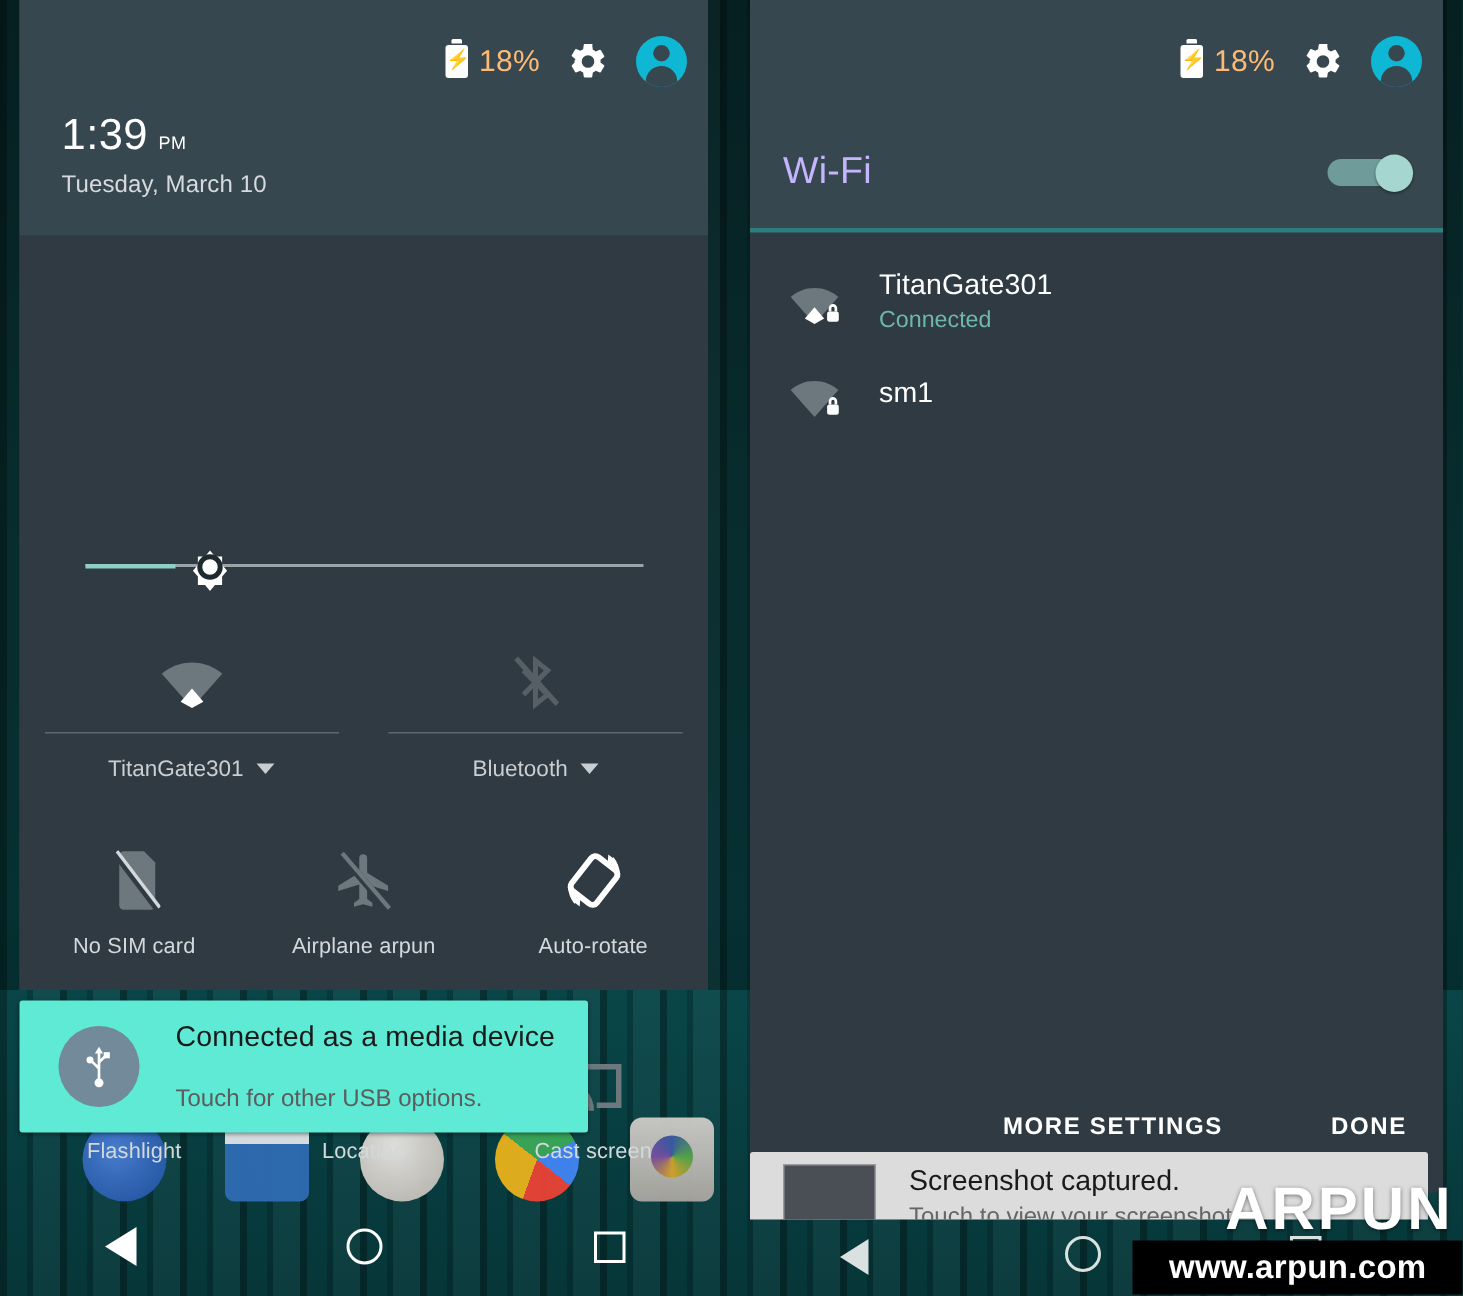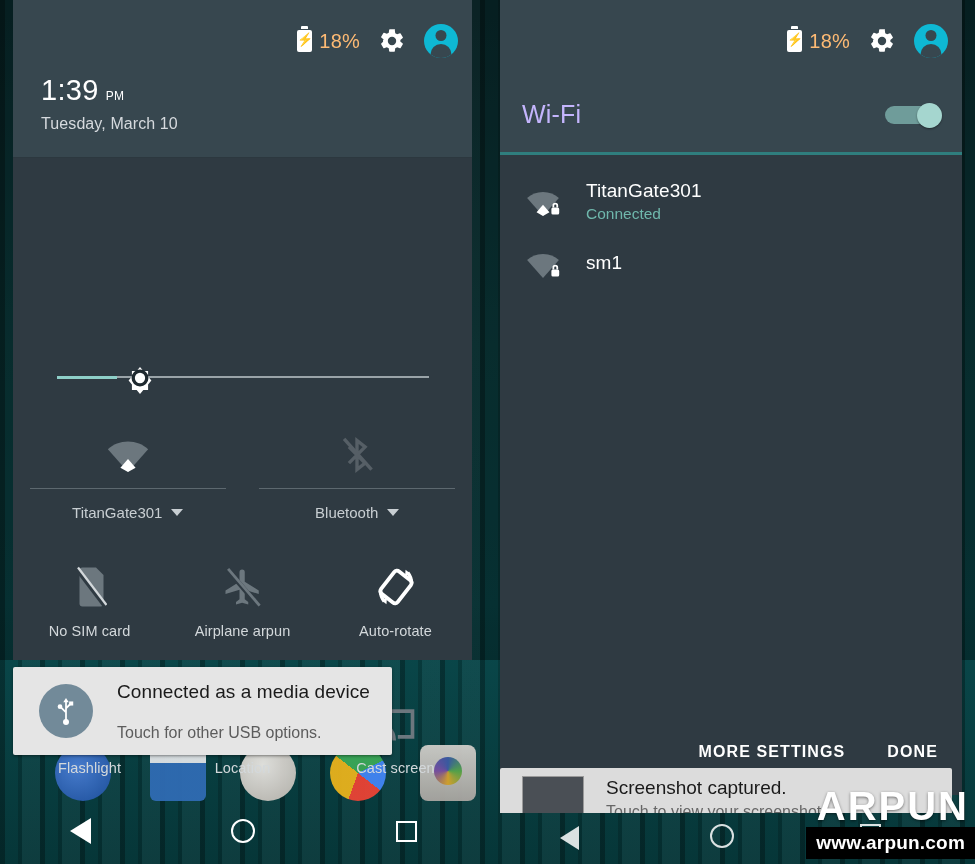--- a/index.html
+++ b/index.html
@@ -81,21 +81,21 @@
   .caret { width:0;height:0;border-left:6px solid transparent;border-right:6px solid transparent;border-top:7px solid #c8ced2;}
 
   
   .grid { position:absolute; left:0; top:402px; width:100%; display:grid; grid-template-columns:repeat(3,1fr); row-gap:58px; }
   .tile { text-align:center; }
   .tile .ic { height:54px; display:flex; align-items:center; justify-content:center; }
   .tile .lbl { color:#d3d8db; font-size:14.5px; margin-top:9px; letter-spacing:.1px; }
 
   
   #usb-card { position:absolute; left:13px; top:667px; width:379px; height:88px;
-              background:#e5e5e5; border-radius:2px; box-shadow:0 1px 3px rgba(0,0,0,.45); display:flex; align-items:center;}
+              background:#5eead4; border-radius:2px; box-shadow:0 1px 3px rgba(0,0,0,.45); display:flex; align-items:center;}
   #usb-card .circ { width:54px;height:54px;border-radius:50%;background:#728a99;margin-left:26px;flex:none;
                     display:flex;align-items:center;justify-content:center;}
   #usb-card .txt { margin-left:24px; }
   #usb-card .t1 { font-size:19px; color:#1a1a1a; letter-spacing:.1px;}
   #usb-card .t2 { font-size:16px; color:#5c5c5c; margin-top:21px;}
 
   
   #navbar { position:absolute; left:0; bottom:0; width:487px; height:66px; display:flex; align-items:center; justify-content:space-around;}
   .nav-back { width:0;height:0;border-top:13px solid transparent;border-bottom:13px solid transparent;border-right:21px solid #fff;}
   .nav-home { width:24px;height:24px;border:2.5px solid #fff;border-radius:50%;}
@@ -112,21 +112,21 @@
   .toggle .knb { position:absolute; right:0; top:0; width:25px; height:25px; border-radius:50%; background:#a5d6cf;
                  box-shadow:0 1px 2px rgba(0,0,0,.4);}
 
   .wifi-list { position:absolute; left:0; top:170px; width:100%; }
   .wifi-row { display:flex; align-items:center; padding:0 0 0 22px; height:62px; }
   .wifi-row .ic { width:42px; flex:none; display:flex; align-items:center; justify-content:center; }
   .wifi-row .info { margin-left:22px; }
   .wifi-row .ssid { color:#fff; font-size:19px; letter-spacing:.1px; }
   .wifi-row .state { color:#6fb7ac; font-size:15.5px; margin-top:3px; }
 
-  .right-actions { position:absolute; right:24px; bottom:34px; display:flex; align-items:flex-end; gap:42px;}
+  .right-actions { position:absolute; right:24px; bottom:34px; display:flex; align-items:flex-end; gap:72px;}
   .btn-flat { color:#fff; font-size:16px; font-weight:bold; letter-spacing:1.1px; background:none; border:none;
               font-family:"Liberation Sans", sans-serif; cursor:pointer;}
 
   
   #shot-card { position:absolute; left:500px; top:768px; width:452px; height:45px; background:#dcdcdc;
                border-radius:2px 2px 0 0; display:flex; align-items:flex-start; overflow:hidden;}
   #shot-card .thumb { width:62px; height:52px; margin:8px 0 0 22px; flex:none; background:#4a4f55;
                       border:1px solid #9a9a9a; position:relative; }
   #shot-card .txt { margin-left:22px; margin-top:9px;}
   #shot-card .t1 { font-size:19px; color:#1a1a1a; }
@@ -135,22 +135,22 @@
   
   #shot-nav { position:absolute; left:560px; top:818px; width:400px; height:46px; pointer-events:none;}
   #shot-nav .g { position:absolute; opacity:.85;}
   #shot-nav .b { left:0;   top:8px; width:0;height:0;border-top:12px solid transparent;border-bottom:12px solid transparent;border-right:19px solid #fff;}
   #shot-nav .h { left:150px; top:6px; width:24px;height:24px;border:2.5px solid #fff;border-radius:50%;}
   #shot-nav .r { left:300px; top:6px; width:21px;height:21px;border:2.5px solid #fff;}
 
   
   #wm-arpun { position:absolute; right:6px; top:784px; color:#fff; font-size:40px; font-weight:bold;
               letter-spacing:2px; text-shadow:0 1px 3px rgba(0,0,0,.5);}
-  #wm-url { position:absolute; right:0; top:827px; background:#000; color:#fff; font-size:19px; font-weight:bold;
-            padding:5px 10px; letter-spacing:.2px;}
+  #wm-url { position:absolute; right:0; top:827px; background:#000; color:#fff; font-size:22px; font-weight:bold;
+            padding:5px 24px; letter-spacing:.2px;}
 </style>
 </head>
 <body>
 
 <div id="wallpaper"></div>
 <div id="wallpaper-dark-band"></div>
 
 <div class="app-row">
   <div class="app-ico ai1"></div>
   <div class="app-ico ai2"></div>

